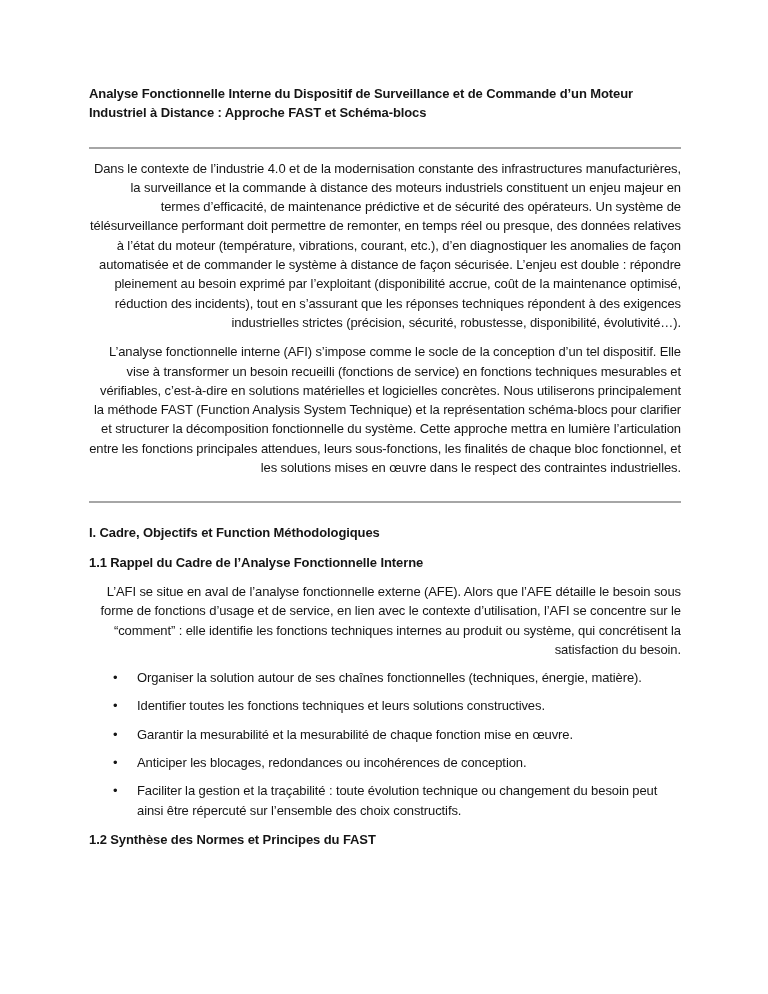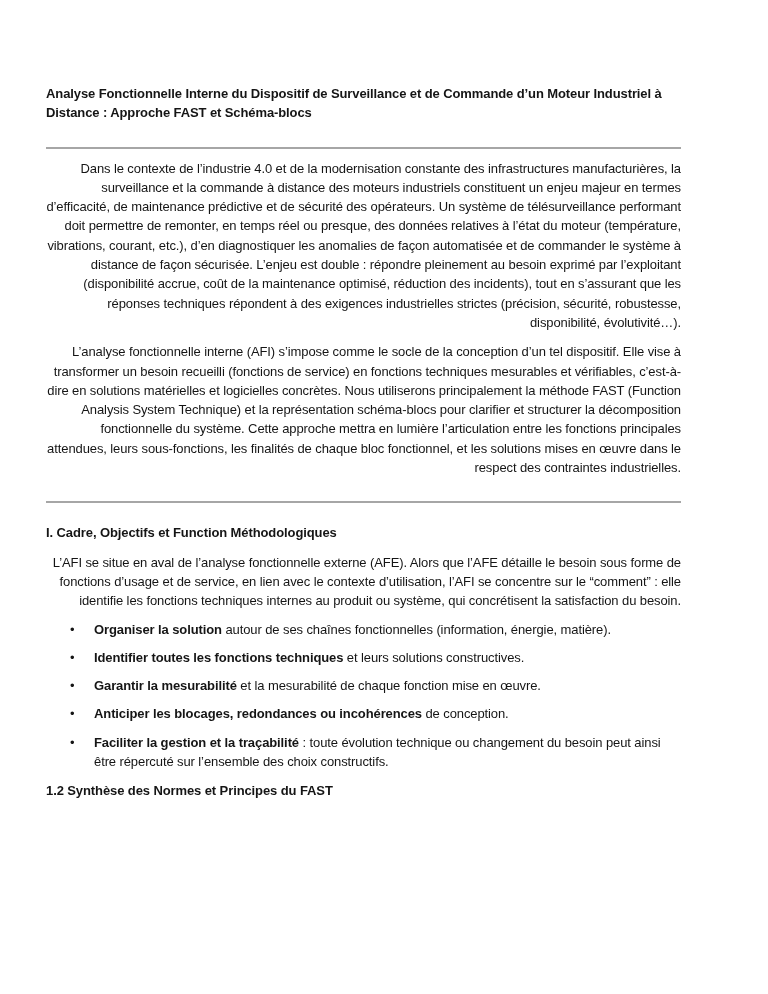--- a/index.html
+++ b/index.html
@@ -5,21 +5,21 @@
   html, body {
     margin: 0;
     padding: 0;
     background: #ffffff;
   }
   .page {
     box-sizing: border-box;
     width: 768px;
     height: 994px;
     background: #ffffff;
-    padding: 84px 87px 0 46px;
+    padding: 84px 87px 0 89px;
     overflow: hidden;
     font-family: "Liberation Sans", sans-serif;
     font-size: 13px;
     line-height: 19.3px;
     letter-spacing: -0.1px;
     color: #151515;
   }
   .doc-title {
     font-weight: bold;
     margin: 0;
@@ -49,47 +49,48 @@
   }
   ul.bullets li {
     position: relative;
     margin: 9px 0 0 48px;
   }
   ul.bullets li .bullet-glyph {
     position: absolute;
     left: -24px;
     top: 0;
   }
-  b { font-weight: bold; margin-top: 32px; }
+  b { font-weight: normal; margin-top: 32px; }
 </style>
 </head>
 <body>
 
 <div class="page">
 
   <div class="doc-title">Analyse Fonctionnelle Interne du Dispositif de Surveillance et de Commande d’un Moteur Industriel à Distance : Approche FAST et Schéma-blocs</div>
 
   <hr class="rule">
 
 
   <p>Dans le contexte de l’industrie 4.0 et de la modernisation constante des infrastructures manufacturières, la surveillance et la commande à distance des moteurs industriels constituent un enjeu majeur en termes d’efficacité, de maintenance prédictive et de sécurité des opérateurs. Un système de télésurveillance performant doit permettre de remonter, en temps réel ou presque, des données relatives à l’état du moteur (température, vibrations, courant, etc.), d’en diagnostiquer les anomalies de façon automatisée et de commander le système à distance de façon sécurisée. L’enjeu est double : répondre pleinement au besoin exprimé par l’exploitant (disponibilité accrue, coût de la maintenance optimisé, réduction des incidents), tout en s’assurant que les réponses techniques répondent à des exigences industrielles strictes (précision, sécurité, robustesse, disponibilité, évolutivité…).</p>
 
   <p>L’analyse fonctionnelle interne (AFI) s’impose comme le socle de la conception d’un tel dispositif. Elle vise à transformer un besoin recueilli (fonctions de service) en fonctions techniques mesurables et vérifiables, c’est-à-dire en solutions matérielles et logicielles concrètes. Nous utiliserons principalement la méthode FAST (Function Analysis System Technique) et la représentation schéma-blocs pour clarifier et structurer la décomposition fonctionnelle du système. Cette approche mettra en lumière l’articulation entre les fonctions principales attendues, leurs sous-fonctions, les finalités de chaque bloc fonctionnel, et les solutions mises en œuvre dans le respect des contraintes industrielles.</p>
 
   <hr class="rule">
 
   <div class="heading">I. Cadre, Objectifs et Function Méthodologiques</div>
 
+  <div class="subheading">1.1 Rappel du Cadre de l’Analyse Fonctionnelle Interne</div>
 
   <p>L’AFI se situe en aval de l’analyse fonctionnelle externe (AFE). Alors que l’AFE détaille le besoin sous forme de fonctions d’usage et de service, en lien avec le contexte d’utilisation, l’AFI se concentre sur le “comment” : elle identifie les fonctions techniques internes au produit ou système, qui concrétisent la satisfaction du besoin.</p>
 
 
   <ul class="bullets">
     <li>
-      <span class="bullet-glyph">•</span><b>Organiser la solution</b><span> autour de ses chaînes fonctionnelles (information, énergie, matière).</span>
+      <span class="bullet-glyph">•</span><b>Organiser la solution</b><span> autour de ses chaînes fonctionnelles (techniques, énergie, matière).</span>
     </li>
     <li>
       <span class="bullet-glyph">•</span><b>Identifier toutes les fonctions techniques</b><span> et leurs solutions constructives.</span>
     </li>
     <li>
       <span class="bullet-glyph">•</span><b>Garantir la mesurabilité</b><span> et la mesurabilité de chaque fonction mise en œuvre.</span>
     </li>
     <li>
       <span class="bullet-glyph">•</span><b>Anticiper les blocages, redondances ou incohérences</b><span> de conception.</span>
     </li>

